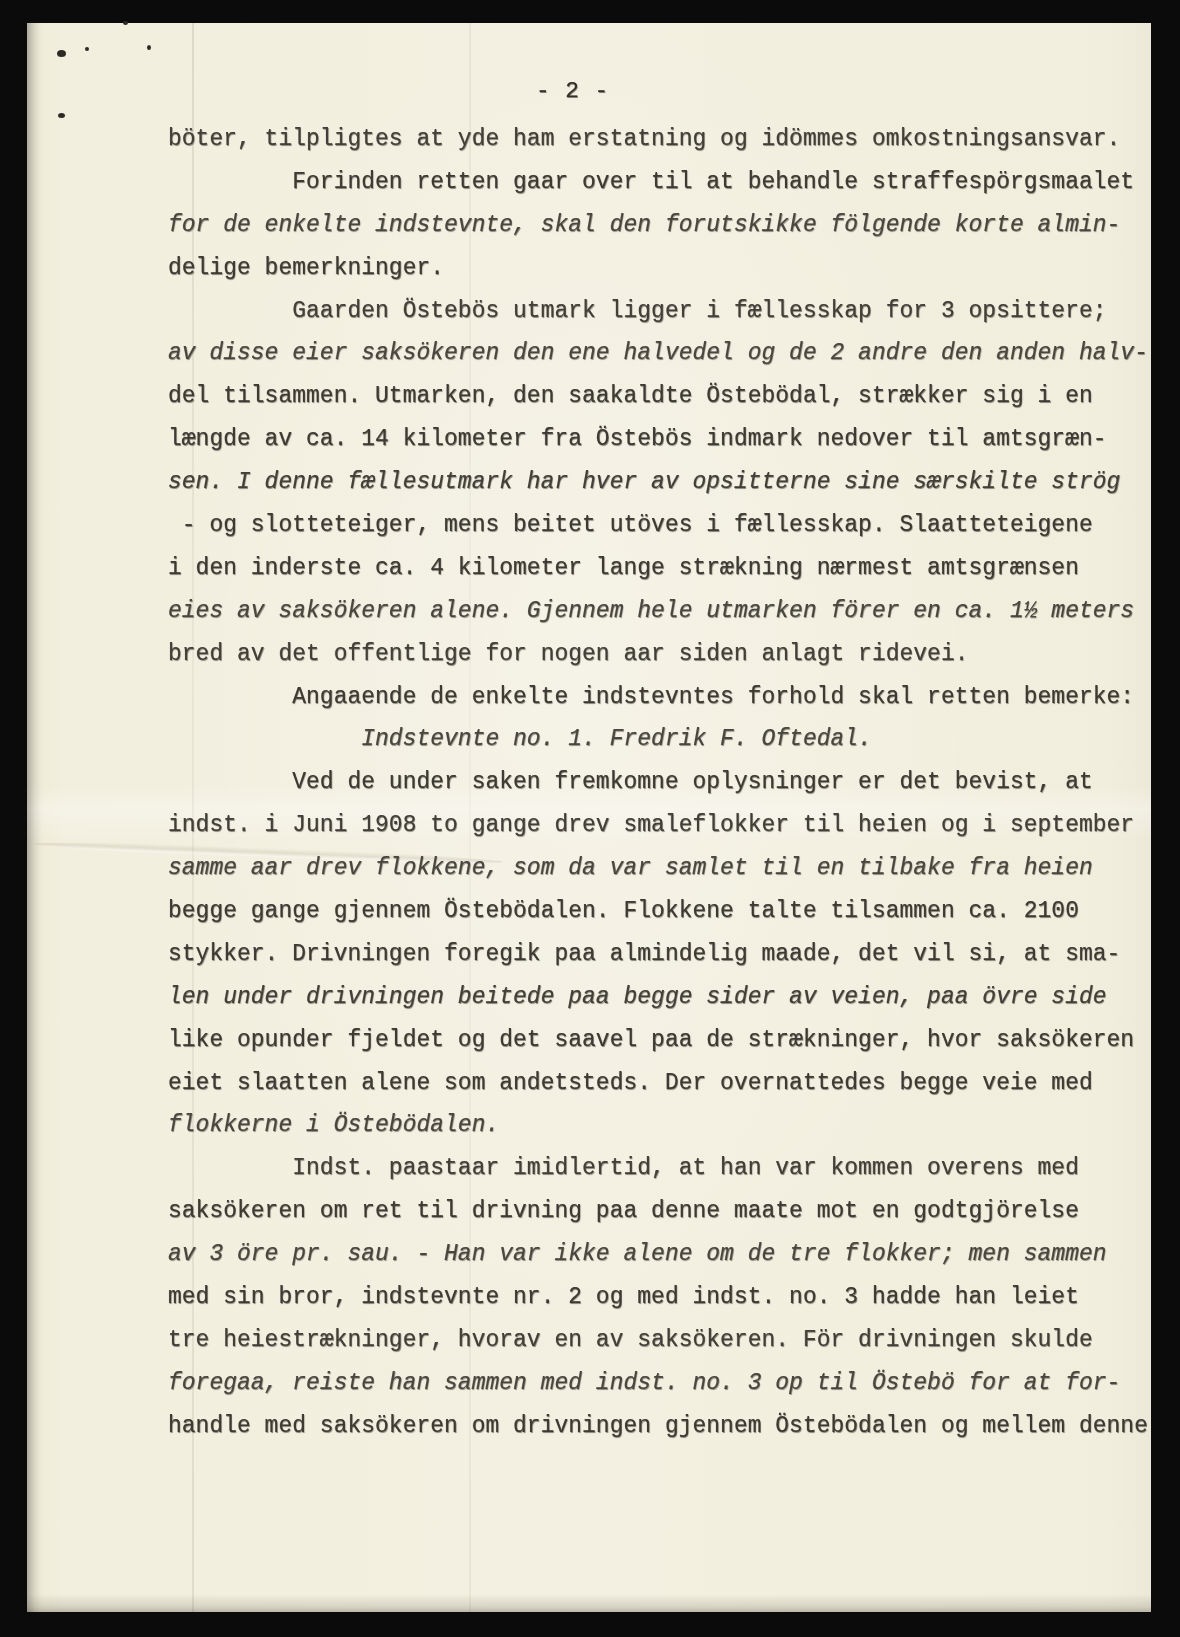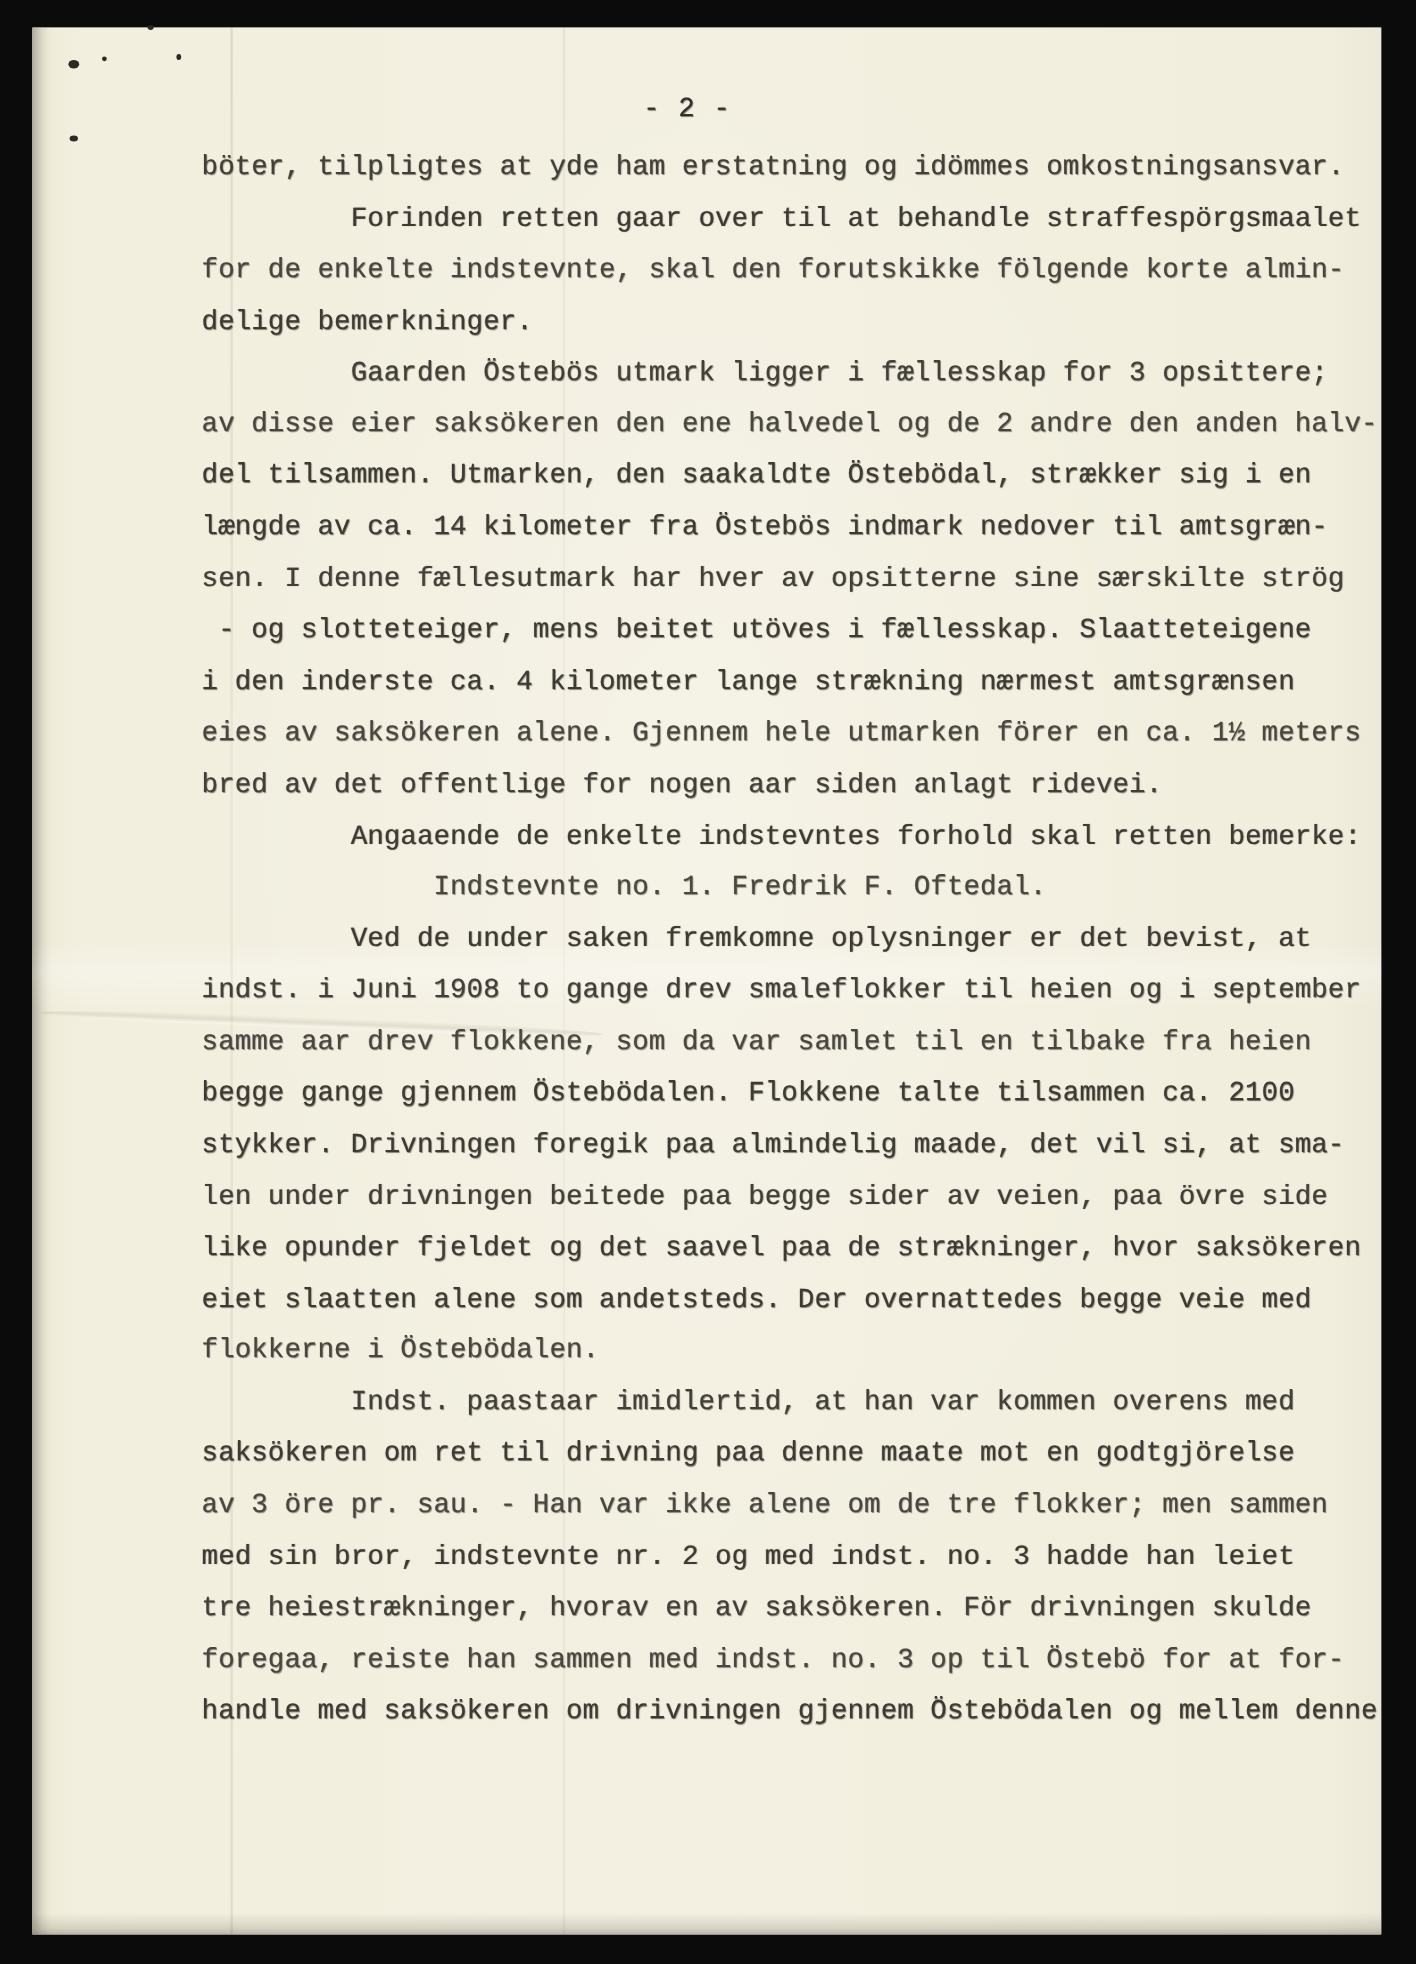--- a/index.html
+++ b/index.html
@@ -81,21 +81,21 @@
     font-size: 23px;
     line-height: 42.9px;
     white-space: pre;
     text-shadow: 0.6px 0.6px 0.8px rgba(62,58,50,0.60), -0.3px 0.2px 0.6px rgba(62,58,50,0.30);
   }
   #body-text .line {
     height: 42.9px;
     white-space: pre;
   }
   
-  #body-text .line:nth-child(3n) { opacity: 0.93; }
+  #body-text .line:nth-child(3n) { opacity: 0.93; font-style: italic; }
   #body-text .line:nth-child(4n+1) { opacity: 0.97; }
 </style>
 </head>
 <body>
 
 <div id="scan">
   <div id="paper">
 
     <div class="crease-v" style="left:165px;"></div>
     <div class="crease-v" style="left:442px; opacity:0.55;"></div>

